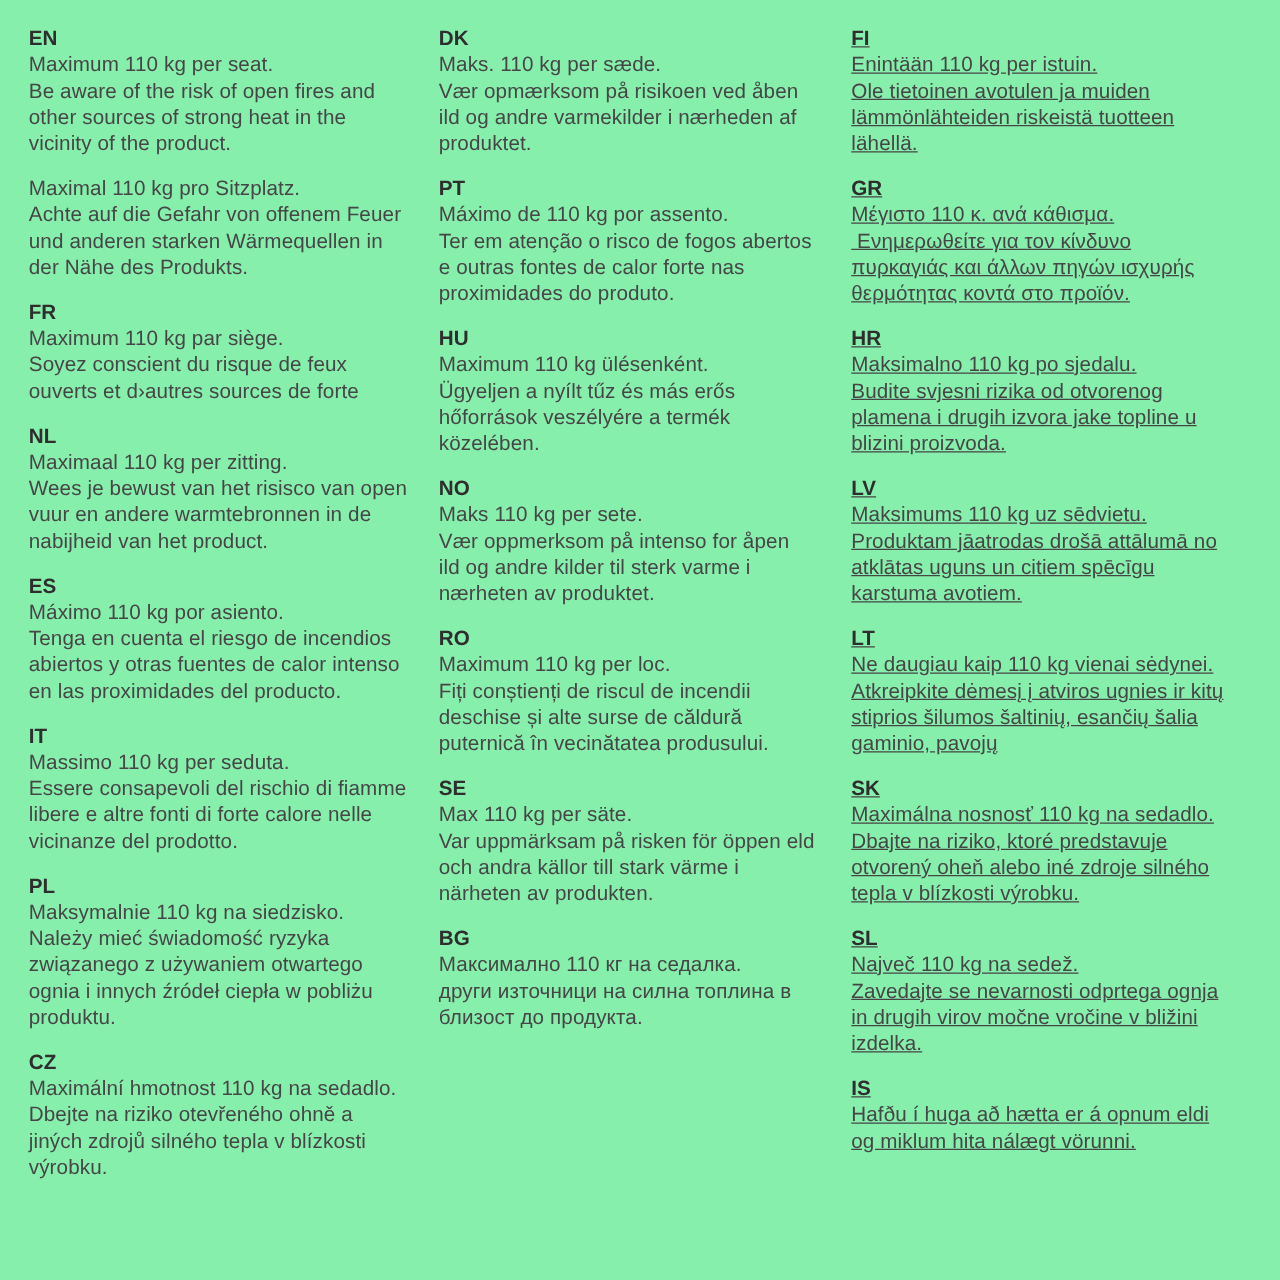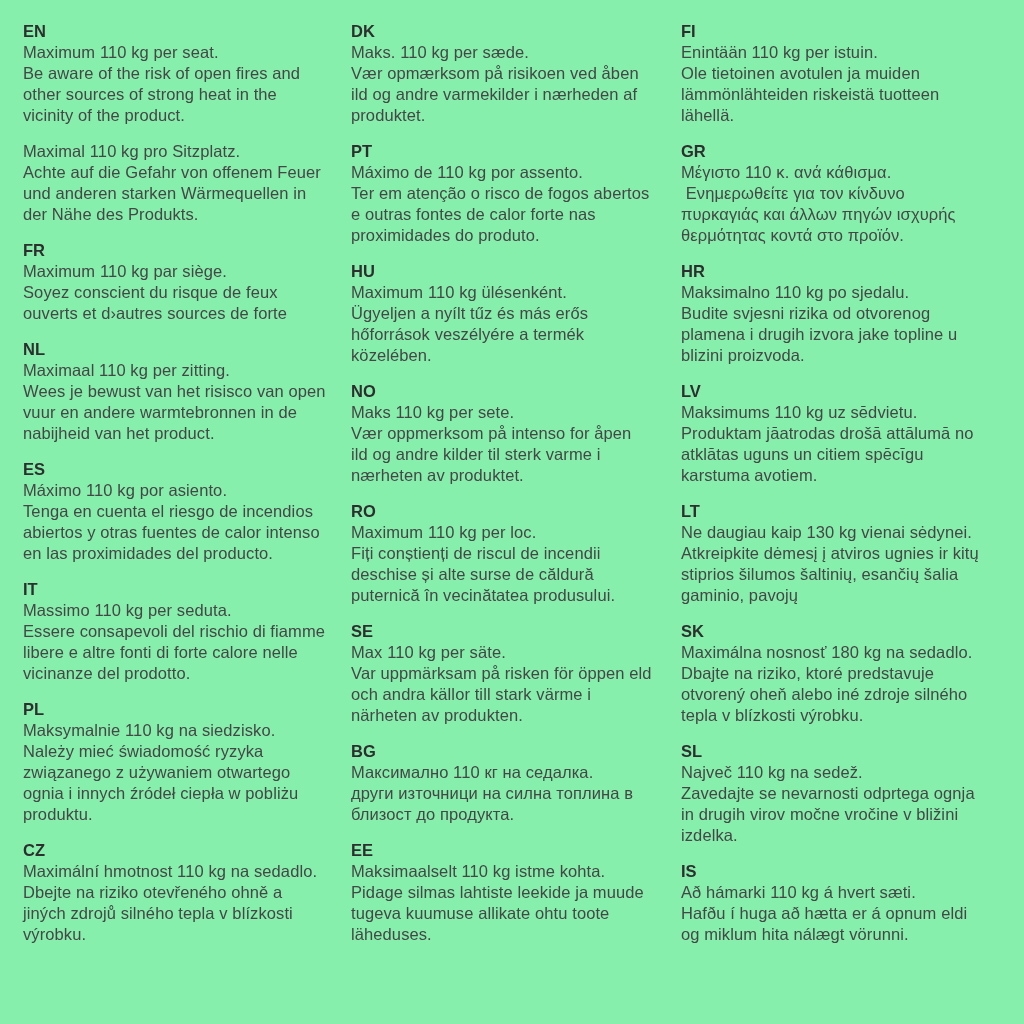--- a/index.html
+++ b/index.html
@@ -16,21 +16,21 @@
     color: #464646;
     overflow: hidden;
   }
   .col {
     position: absolute;
     top: 21px;
     width: 334px;
   }
   .col-1 { left: 23px; }
   .col-2 { left: 351px; }
-  .col-3 { left: 681px; }
+  .col-3 { left: 681px; text-decoration: underline; }
   .section {
     margin-bottom: 15px;
   }
   .code {
     font-size: 16.5px;
     line-height: 21px;
     font-weight: bold;
     color: #2e2e2e;
   }
   .line {
@@ -143,27 +143,20 @@
         <div class="line">Var uppmärksam på risken för öppen eld</div>
         <div class="line">och andra källor till stark värme i</div>
         <div class="line">närheten av produkten.</div>
       </div>
       <div class="section">
         <div class="code">BG</div>
         <div class="line">Максимално 110 кг на седалка.</div>
         <div class="line">други източници на силна топлина в</div>
         <div class="line">близост до продукта.</div>
       </div>
-      <div class="section">
-        <div class="code">EE</div>
-        <div class="line">Maksimaalselt 110 kg istme kohta.</div>
-        <div class="line">Pidage silmas lahtiste leekide ja muude</div>
-        <div class="line">tugeva kuumuse allikate ohtu toote</div>
-        <div class="line">läheduses.</div>
-      </div>
     </div>
   <div class="col col-3">
       <div class="section">
         <div class="code">FI</div>
         <div class="line">Enintään 110 kg per istuin.</div>
         <div class="line">Ole tietoinen avotulen ja muiden</div>
         <div class="line">lämmönlähteiden riskeistä tuotteen</div>
         <div class="line">lähellä.</div>
       </div>
       <div class="section">
@@ -182,39 +175,38 @@
       </div>
       <div class="section">
         <div class="code">LV</div>
         <div class="line">Maksimums 110 kg uz sēdvietu.</div>
         <div class="line">Produktam jāatrodas drošā attālumā no</div>
         <div class="line">atklātas uguns un citiem spēcīgu</div>
         <div class="line">karstuma avotiem.</div>
       </div>
       <div class="section">
         <div class="code">LT</div>
-        <div class="line">Ne daugiau kaip 130 kg vienai sėdynei.</div>
+        <div class="line">Ne daugiau kaip 110 kg vienai sėdynei.</div>
         <div class="line">Atkreipkite dėmesį į atviros ugnies ir kitų</div>
         <div class="line">stiprios šilumos šaltinių, esančių šalia</div>
         <div class="line">gaminio, pavojų</div>
       </div>
       <div class="section">
         <div class="code">SK</div>
-        <div class="line">Maximálna nosnosť 180 kg na sedadlo.</div>
+        <div class="line">Maximálna nosnosť 110 kg na sedadlo.</div>
         <div class="line">Dbajte na riziko, ktoré predstavuje</div>
         <div class="line">otvorený oheň alebo iné zdroje silného</div>
         <div class="line">tepla v blízkosti výrobku.</div>
       </div>
       <div class="section">
         <div class="code">SL</div>
         <div class="line">Največ 110 kg na sedež.</div>
         <div class="line">Zavedajte se nevarnosti odprtega ognja</div>
         <div class="line">in drugih virov močne vročine v bližini</div>
         <div class="line">izdelka.</div>
       </div>
       <div class="section">
         <div class="code">IS</div>
-        <div class="line">Að hámarki 110 kg á hvert sæti.</div>
         <div class="line">Hafðu í huga að hætta er á opnum eldi</div>
         <div class="line">og miklum hita nálægt vörunni.</div>
       </div>
     </div>
 </div>
 
 </body></html>

